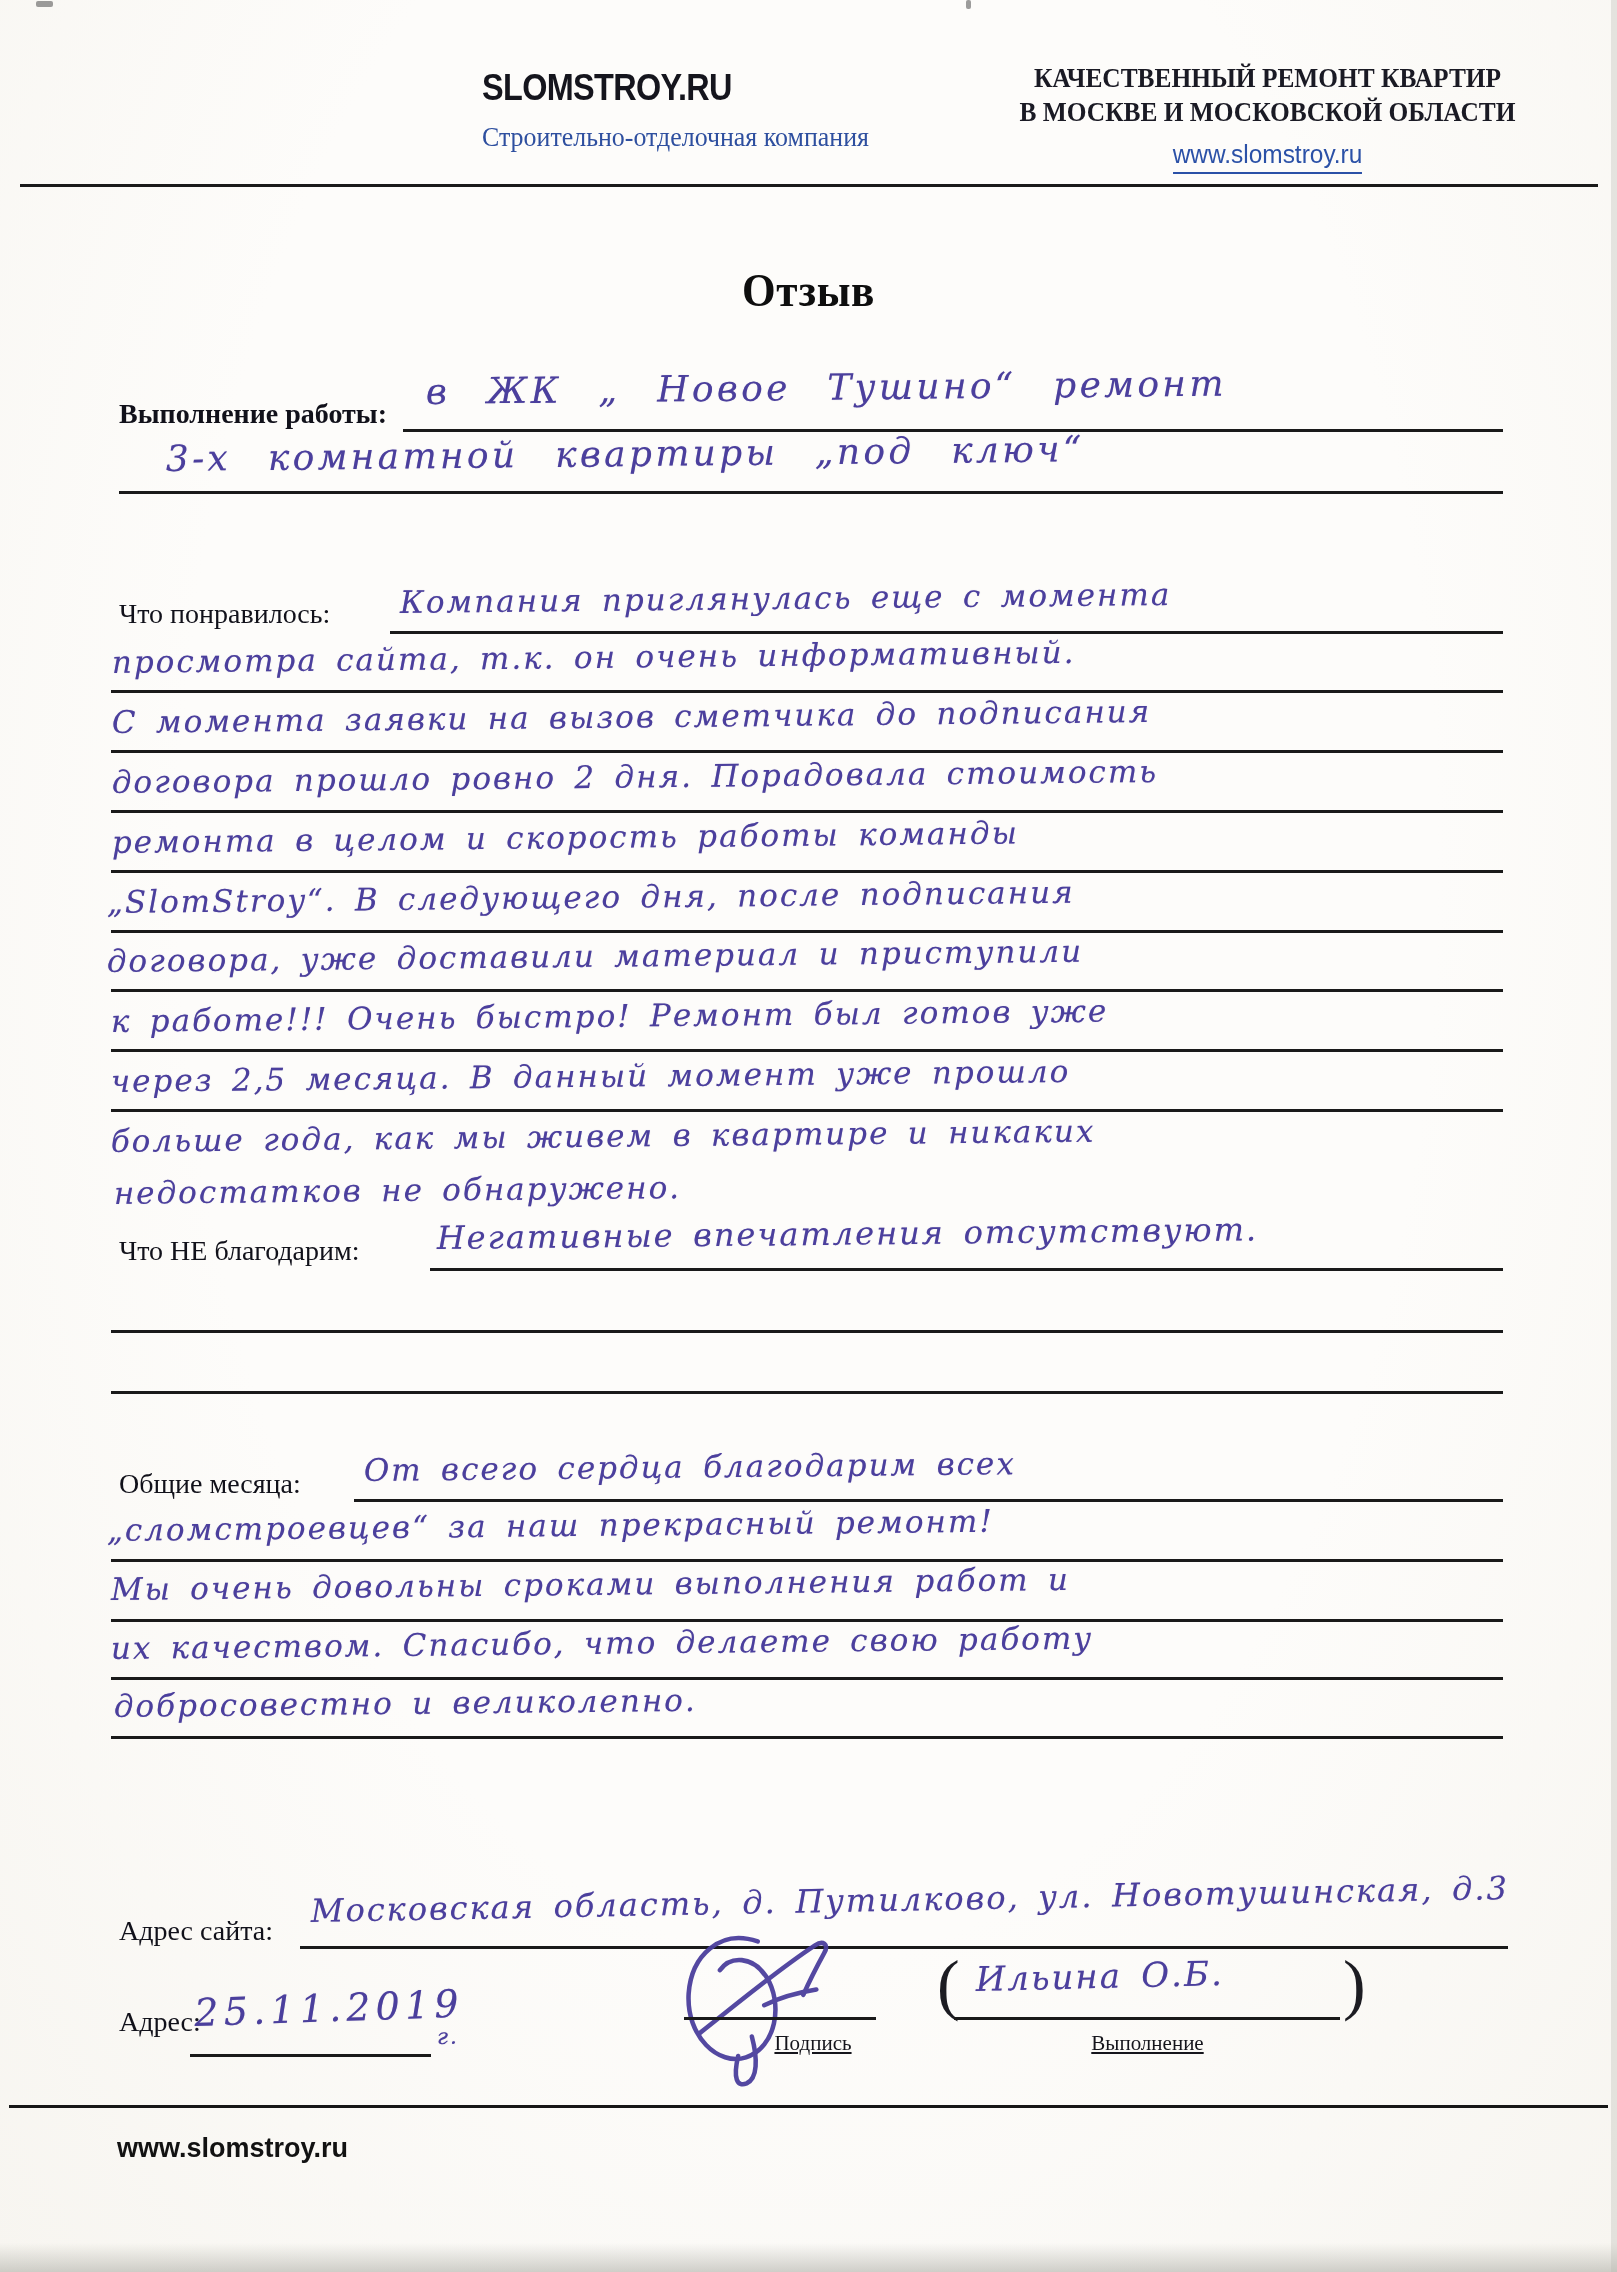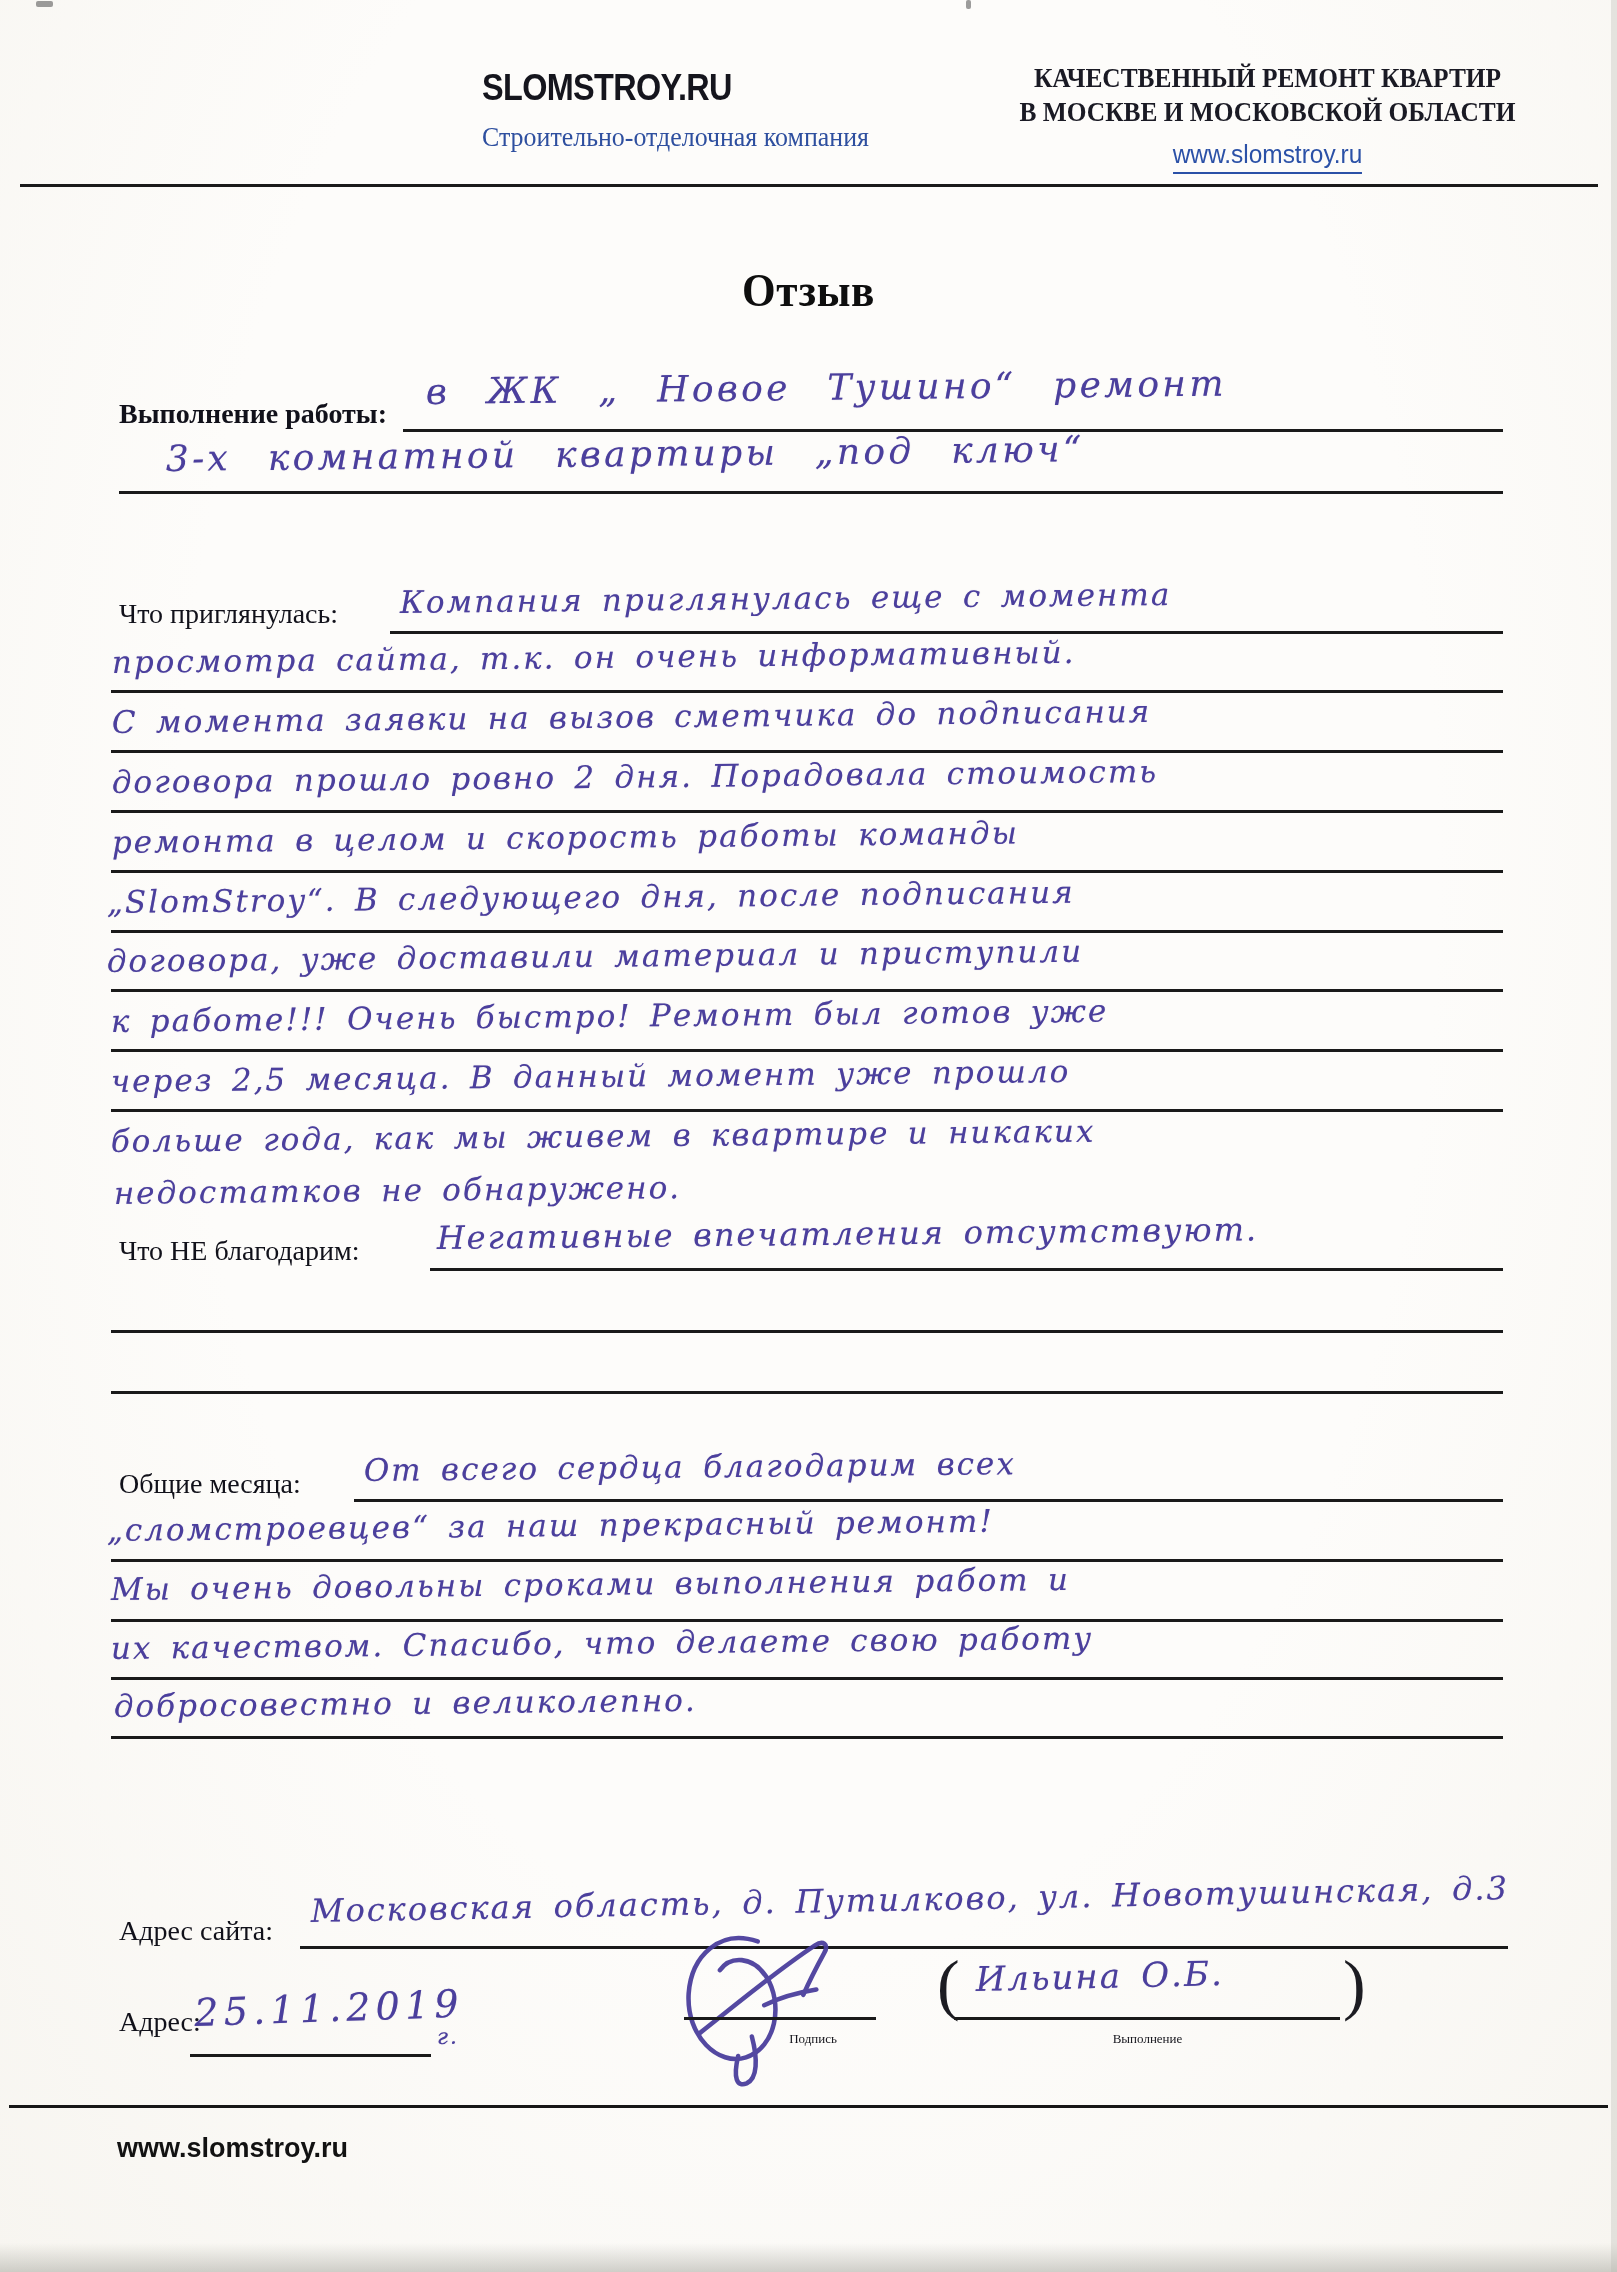--- a/index.html
+++ b/index.html
@@ -53,21 +53,21 @@
     text-shadow:0 0 0.7px rgba(62,50,140,.45);
     transform:rotate(-0.6deg);transform-origin:left bottom;
     letter-spacing:2px;word-spacing:6.5px;
   }
   .hw-xl{font-size:36px;word-spacing:22px;letter-spacing:3.3px;}
   .hw-lg{font-size:32px;}
   .hw-md{font-size:31px;}
   .hw-date{font-size:38px;letter-spacing:5.2px;transform:rotate(-2deg);}
   .hw-small{font-size:22px;}
   .paren{position:absolute;font-size:68px;font-weight:400;color:#1c1c22;line-height:1;}
-  .sig-caption{position:absolute;font-size:13px;color:#15151c;text-align:center;}
+  .sig-caption{position:absolute;font-size:21px;color:#15151c;text-align:center;text-decoration:underline;}
   
   .foot-divider{position:absolute;left:9px;right:9px;top:2105px;height:3.3px;background:#161616;}
   .foot-url{
     position:absolute;left:117px;top:2133px;font-family:"Liberation Sans",sans-serif;
     font-weight:bold;font-size:27px;color:#121212;letter-spacing:0;
   }
   
   .bottom-band{position:absolute;left:0;right:0;bottom:0;height:30px;
     background:linear-gradient(to bottom, rgba(170,170,164,0), rgba(168,168,160,.55));}
   .right-band{position:absolute;top:0;bottom:0;right:0;width:6.5px;background:rgba(185,185,178,.32);}
@@ -91,21 +91,21 @@
   <div class="head-divider"></div>
 
   <div class="doc-title">Отзыв</div>
 
   <div class="lbl" style="left:119px;top:398px;font-weight:bold;">Выполнение работы:</div>
   <div class="rline" style="left:403px;right:114px;top:429px;"></div>
   <div class="rline" style="left:119px;right:114px;top:491px;"></div>
   <span class="hw hw-xl" style="left:426px;top:374px;">в ЖК „ Новое Тушино“ ремонт</span>
   <span class="hw hw-xl" style="left:166px;top:441px;">3-х комнатной квартиры „под ключ“</span>
 
-  <div class="lbl" style="left:119px;top:598px;">Что приглянулась:</div>
+  <div class="lbl" style="left:119px;top:598px;">Что понравилось:</div>
   <div class="rline" style="left:390px;right:114px;top:631px;"></div>
   <div class="rline" style="left:111px;right:114px;top:690px;"></div>
   <div class="rline" style="left:111px;right:114px;top:750px;"></div>
   <div class="rline" style="left:111px;right:114px;top:810px;"></div>
   <div class="rline" style="left:111px;right:114px;top:870px;"></div>
   <div class="rline" style="left:111px;right:114px;top:930px;"></div>
   <div class="rline" style="left:111px;right:114px;top:989px;"></div>
   <div class="rline" style="left:111px;right:114px;top:1049px;"></div>
   <div class="rline" style="left:111px;right:114px;top:1109px;"></div>
   <span class="hw hw-md" style="left:400px;top:587px;">Компания приглянулась еще с момента</span>

